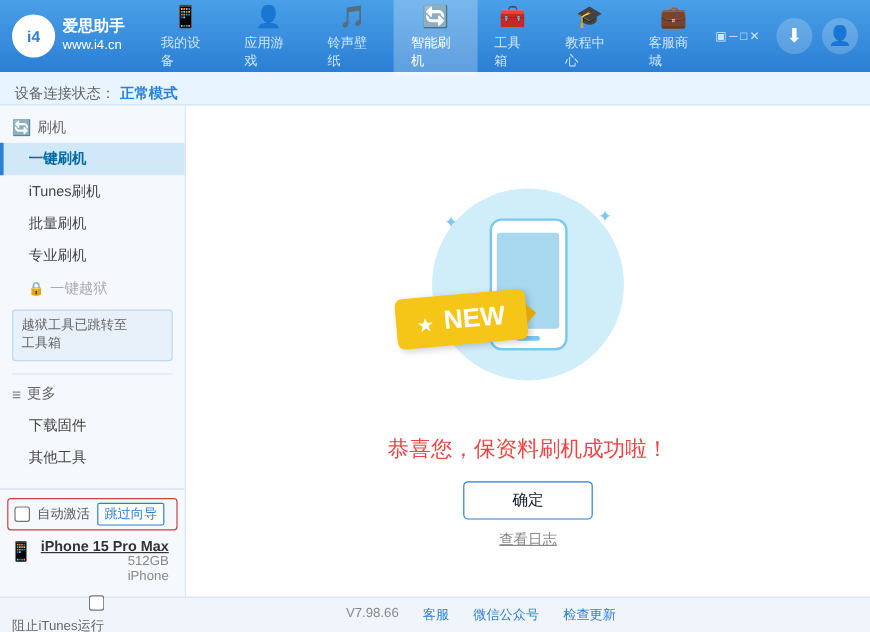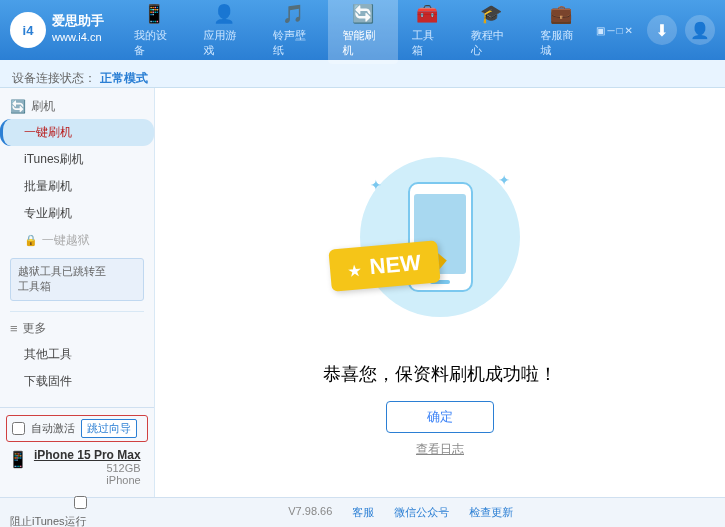--- a/index.html
+++ b/index.html
@@ -1,20 +1,20 @@
 <!DOCTYPE html>
 <html><head>
   <meta charset="utf-8">
   <style>
     * { margin: 0; padding: 0; box-sizing: border-box; }
     body { width: 725px; height: 527px; font-family: 'Microsoft YaHei', Arial, sans-serif; font-size: 12px; overflow: hidden; background: #f0f0f0; }
 
     
     .header { height: 60px; background: linear-gradient(180deg, #4a9fe8 0%, #2b7fd4 100%); display: flex; align-items: center; padding: 0 10px; }
-    .logo { display: flex; width: 110px; }
+    .logo { display: flex; align-items: center; width: 110px; }
     .logo-icon { width: 36px; height: 36px; background: #fff; border-radius: 50%; display: flex; align-items: center; justify-content: center; margin-right: 6px; }
     .logo-icon span { color: #2b7fd4; font-weight: bold; font-size: 13px; }
     .logo-text { color: #fff; font-size: 11px; line-height: 1.4; }
     .logo-text .brand { font-size: 13px; font-weight: bold; }
     .nav-tabs { display: flex; flex: 1; justify-content: center; gap: 0; }
     .nav-tab { display: flex; flex-direction: column; align-items: center; padding: 6px 14px; color: #cde6ff; cursor: pointer; font-size: 11px; gap: 3px; border-radius: 4px; }
     .nav-tab:hover, .nav-tab.active { background: rgba(255,255,255,0.2); color: #fff; }
     .nav-tab.active { background: rgba(255,255,255,0.25); }
     .nav-icon { font-size: 18px; color: #fff; }
     .header-right { display: flex; align-items: center; gap: 8px; }
@@ -28,42 +28,42 @@
 
     
     .main-layout { display: flex; height: calc(527px - 60px - 28px - 30px); }
 
     
     .sidebar { width: 155px; background: #f5f8fc; border-right: 1px solid #d8e8f5; overflow-y: auto; padding: 6px 0; }
     .sidebar-section { margin-bottom: 2px; }
     .sidebar-section-header { display: flex; align-items: center; padding: 4px 10px; color: #666; font-size: 12px; gap: 5px; }
     .sidebar-section-header .s-icon { color: #888; font-size: 13px; }
     .sidebar-item { padding: 5px 10px 5px 24px; color: #444; font-size: 12px; cursor: pointer; }
-    .sidebar-item.active { background: #d0e8f8; color: #b91c1c; border-left: 3px solid #2b7fd4; padding-left: 21px; font-weight: normal; border-radius: 11px; }
+    .sidebar-item.active { background: #d0e8f8; color: #0369a1; border-left: 3px solid #2b7fd4; padding-left: 21px; font-weight: bold; }
     .sidebar-disabled { padding: 5px 10px 5px 24px; color: #aaa; font-size: 12px; display: flex; align-items: center; gap: 4px; }
     .sidebar-disabled .lock-icon { font-size: 11px; color: #bbb; }
     .sidebar-note { margin: 4px 10px; background: #e8f0fa; border: 1px solid #c0d8f0; border-radius: 3px; padding: 5px 7px; font-size: 11px; color: #666; line-height: 1.4; }
     .divider { height: 1px; background: #d8e8f5; margin: 4px 10px; }
 
     
     .content { flex: 1; display: flex; flex-direction: column; align-items: center; justify-content: center; background: #fff; padding: 20px; }
     .illustration { position: relative; width: 200px; height: 220px; display: flex; align-items: center; justify-content: center; }
     .phone-circle { width: 160px; height: 160px; background: #d0eefa; border-radius: 50%; display: flex; align-items: center; justify-content: center; position: relative; }
     .phone-body { width: 65px; height: 110px; background: #fff; border-radius: 10px; border: 2px solid #7bc8ef; position: relative; display: flex; flex-direction: column; align-items: center; }
     .phone-screen { width: 52px; height: 80px; background: #a8d8f0; border-radius: 3px; margin-top: 10px; }
     .phone-btn { width: 20px; height: 4px; background: #7bc8ef; border-radius: 2px; margin-top: 6px; }
     .sparkle { position: absolute; color: #7bc8ef; font-size: 14px; }
     .sparkle.tl { top: 20px; left: 10px; }
     .sparkle.tr { top: 15px; right: 10px; }
     .sparkle.bl { bottom: 40px; left: 5px; }
     .new-banner { position: absolute; bottom: 60px; left: -10px; background: #f5c518; color: #fff; font-size: 22px; font-weight: bold; padding: 8px 18px; border-radius: 6px; transform: rotate(-5deg); box-shadow: 2px 2px 6px rgba(0,0,0,0.2); }
     .new-banner::before { content: '★'; font-size: 14px; margin-right: 3px; }
     .new-banner::after { content: ''; position: absolute; right: -8px; top: 50%; transform: translateY(-50%); border-left: 8px solid #e0a800; border-top: 8px solid transparent; border-bottom: 8px solid transparent; }
-    .success-text { font-size: 18px; color: #000000; margin-top: 15px; }
-    .btn-confirm { margin-top: 15px; background: #fff; border: 1px solid #2b7fd4; color: #3b82f6; padding: 6px 40px; border-radius: 4px; cursor: pointer; font-size: 13px; }
+    .success-text { font-size: 18px; color: #ef4444; margin-top: 15px; }
+    .btn-confirm { margin-top: 15px; background: #fff; border: 1px solid #2b7fd4; color: #0f172a; padding: 6px 40px; border-radius: 4px; cursor: pointer; font-size: 13px; }
     .log-link { margin-top: 8px; color: #888; font-size: 12px; cursor: pointer; text-decoration: underline; }
 
     
     .footer { height: 30px; background: #f0f5fb; border-top: 1px solid #d0e0f0; display: flex; align-items: center; padding: 0 10px; font-size: 11px; color: #666; }
     .footer-left { display: flex; align-items: flex-end; gap: 5px; flex-direction: column; }
     .footer-checkbox { width: 13px; height: 13px; }
     .footer-center { flex: 1; display: flex; justify-content: center; gap: 20px; }
     .footer-version { color: #888; }
     .footer-link { color: #2b7fd4; cursor: pointer; }
     .auto-checkbox { width: 13px; height: 13px; }
@@ -170,24 +170,24 @@
         </div>
 
         <div class="divider"></div>
 
         <div class="sidebar-section">
           <div class="sidebar-section-header">
             <span class="s-icon">≡</span>
             <span>更多</span>
           </div>
           <div class="sidebar-item">
+            <span>下载固件</span>
+          </div>
+          <div class="sidebar-item">
             <span>其他工具</span>
-          </div>
-          <div class="sidebar-item">
-            <span>下载固件</span>
           </div>
         </div>
 
         <div style="flex:1;"></div>
 
         <div style="border-top:1px solid #d0e0f0; padding:4px 0 2px 0;">
 
           <div style="margin: 3px 6px; border:1.5px solid #d04040; border-radius:3px; padding:3px 5px; display:flex; align-items:center; gap:6px;">
             <input type="checkbox" class="auto-checkbox" style="">
             <label style="font-size:11px;color:#555;">自动激活</label>

